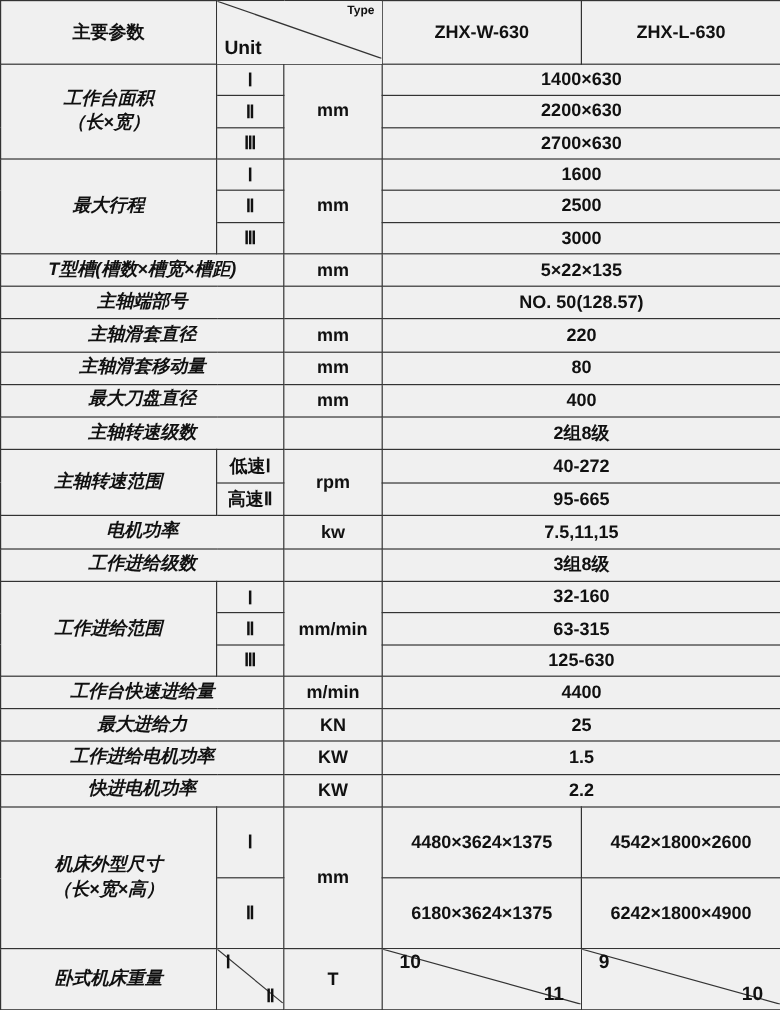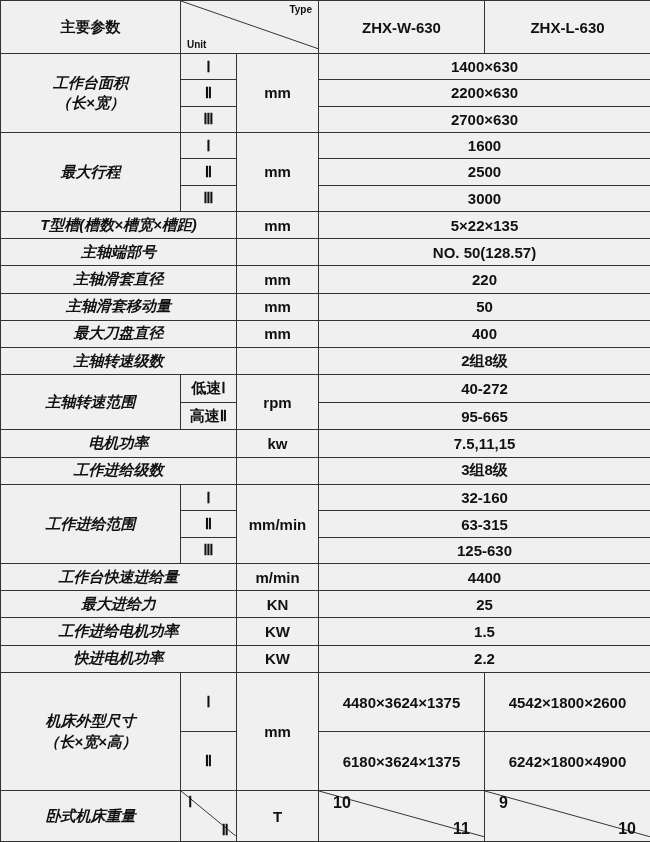--- a/index.html
+++ b/index.html
@@ -72,21 +72,21 @@
     position: absolute;
     top: 3px;
     right: 6px;
     font-size: 10px;
     font-weight: bold;
   }
   .hdr-diag .unit-txt {
     position: absolute;
     bottom: 3px;
     left: 6px;
-    font-size: 10px;
+    font-size: 16px;
     font-weight: bold;
   }
   .hdr-main {
     font-size: 17px;
     background: #ececec;
     margin-left: 42px;
   }
   .hdr-model {
     font-size: 17px;
     background: #ececec;
@@ -223,21 +223,21 @@
 
     <tr>
       <td class="label-cell" colspan="2">主轴滑套直径</td>
       <td class="unit-cell">mm</td>
       <td class="value-cell" colspan="2">220</td>
     </tr>
 
     <tr>
       <td class="label-cell" colspan="2">主轴滑套移动量</td>
       <td class="unit-cell">mm</td>
-      <td class="value-cell" colspan="2">50</td>
+      <td class="value-cell" colspan="2">80</td>
     </tr>
 
     <tr>
       <td class="label-cell" colspan="2">最大刀盘直径</td>
       <td class="unit-cell">mm</td>
       <td class="value-cell" colspan="2">400</td>
     </tr>
 
     <tr>
       <td class="label-cell" colspan="2">主轴转速级数</td>

